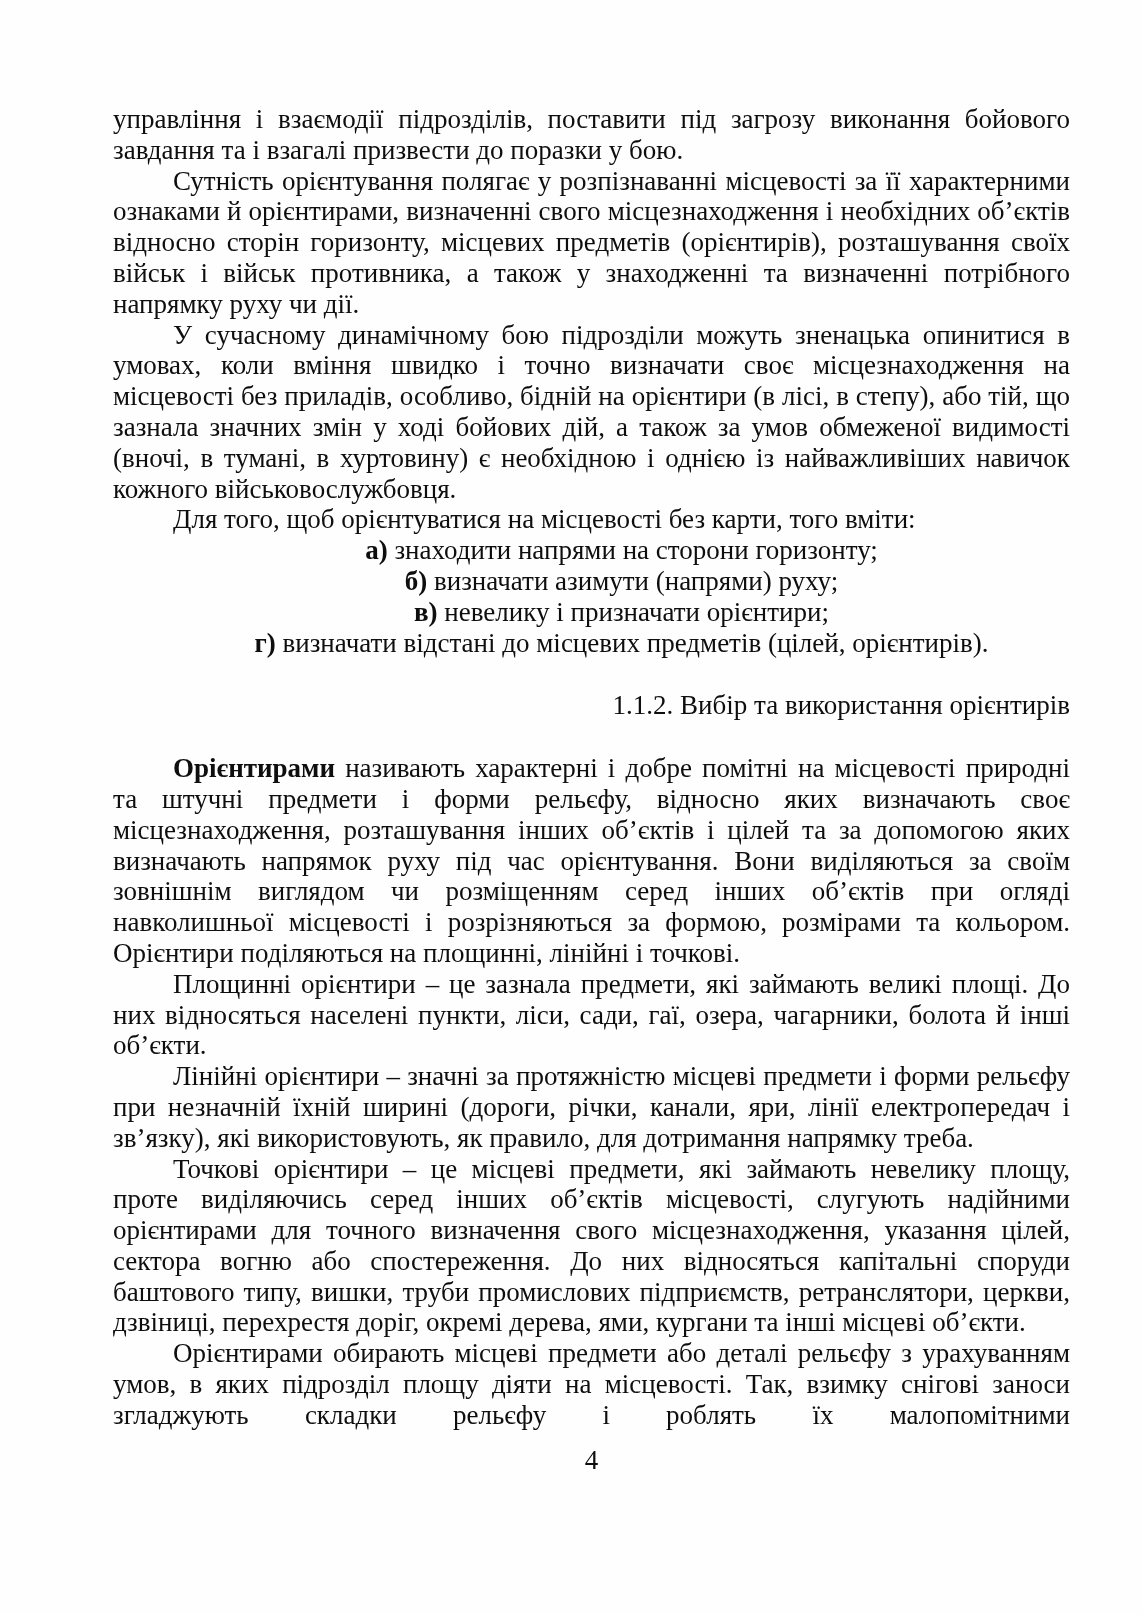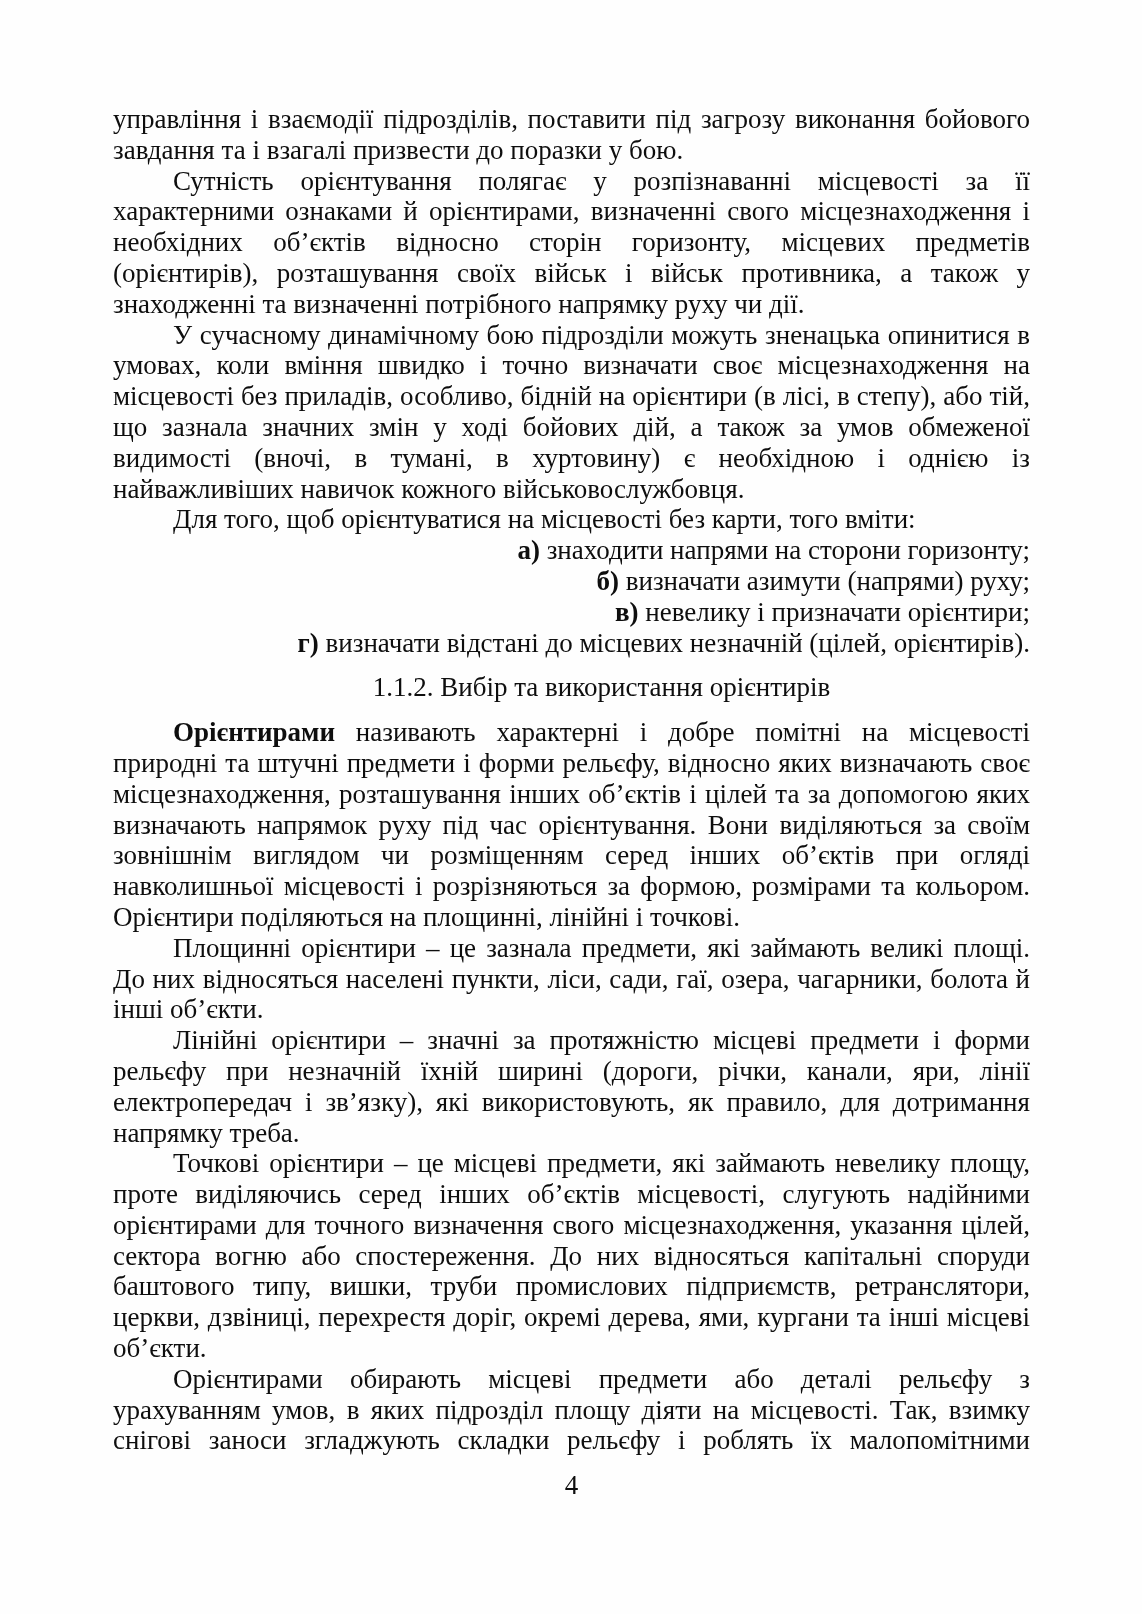--- a/index.html
+++ b/index.html
@@ -8,42 +8,42 @@
   .page {
     position: relative;
     width: 1142px;
     height: 1614px;
     background: #fefefe;
     color: #0e0e0e;
     font-family: "Liberation Serif", "DejaVu Serif", serif;
     font-size: 27px;
     line-height: 30.8px;
     box-sizing: border-box;
-    padding: 104px 112px 0 113px;
+    padding: 104px 72px 0 113px;
     overflow: hidden;
   }
   .para {
     margin: 0;
     text-align: justify;
     text-indent: 60px;
   }
   .para.no-indent { text-indent: 0; }
   .para.cont { text-align-last: justify; }
   .list-item {
     margin: 0;
     text-indent: 60px;
-    text-align: right;
+    text-align: center;
   }
   .b { font-weight: bold; }
   .heading {
-    margin: 14px 0;
+    margin: 32px 0;
     font-size: 27px;
     font-weight: normal;
     text-indent: 60px;
-    text-align: center;
+    text-align: right;
   }
   .page-number {
     margin-top: 14px;
     text-align: center;
   }
 </style>
 </head>
 <body>
 
 <div class="page">
@@ -53,21 +53,21 @@
   <p class="para">Сутність орієнтування полягає у розпізнаванні місцевості за її характерними ознаками й орієнтирами, визначенні свого місцезнаходження і необхідних об’єктів відносно сторін горизонту, місцевих предметів (орієнтирів), розташування своїх військ і військ противника, а також у знаходженні та визначенні потрібного напрямку руху чи дії.</p>
 
   <p class="para">У сучасному динамічному бою підрозділи можуть зненацька опинитися в умовах, коли вміння швидко і точно визначати своє місцезнаходження на місцевості без приладів, особливо, бідній на орієнтири (в лісі, в степу), або тій, що зазнала значних змін у ході бойових дій, а також за умов обмеженої видимості (вночі, в тумані, в хуртовину) є необхідною і однією із найважливіших навичок кожного військовослужбовця.</p>
 
   <p class="para">Для того, щоб орієнтуватися на місцевості без карти, того вміти:</p>
 
   <div>
     <div class="list-item"><span class="b">а)</span> <span>знаходити напрями на сторони горизонту;</span></div>
     <div class="list-item"><span class="b">б)</span> <span>визначати азимути (напрями) руху;</span></div>
     <div class="list-item"><span class="b">в)</span> <span>невелику і призначати орієнтири;</span></div>
-    <div class="list-item"><span class="b">г)</span> <span>визначати відстані до місцевих незначній (цілей, орієнтирів).</span></div>
+    <div class="list-item"><span class="b">г)</span> <span>визначати відстані до місцевих предметів (цілей, орієнтирів).</span></div>
   </div>
 
   <h2 class="heading">1.1.2. Вибір та використання орієнтирів</h2>
 
   <p class="para"><span class="b">Орієнтирами</span> <span>називають характерні і добре помітні на місцевості природні та штучні предмети і форми рельєфу, відносно яких визначають своє місцезнаходження, розташування інших об’єктів і цілей та за допомогою яких визначають напрямок руху під час орієнтування. Вони виділяються за своїм зовнішнім виглядом чи розміщенням серед інших об’єктів при огляді навколишньої місцевості і розрізняються за формою, розмірами та кольором. Орієнтири поділяються на площинні, лінійні і точкові.</span></p>
 
   <p class="para">Площинні орієнтири – це зазнала предмети, які займають великі площі. До них відносяться населені пункти, ліси, сади, гаї, озера, чагарники, болота й інші об’єкти.</p>
 
   <p class="para">Лінійні орієнтири – значні за протяжністю місцеві предмети і форми рельєфу при незначній їхній ширині (дороги, річки, канали, яри, лінії електропередач і зв’язку), які використовують, як правило, для дотримання напрямку треба.</p>
 

